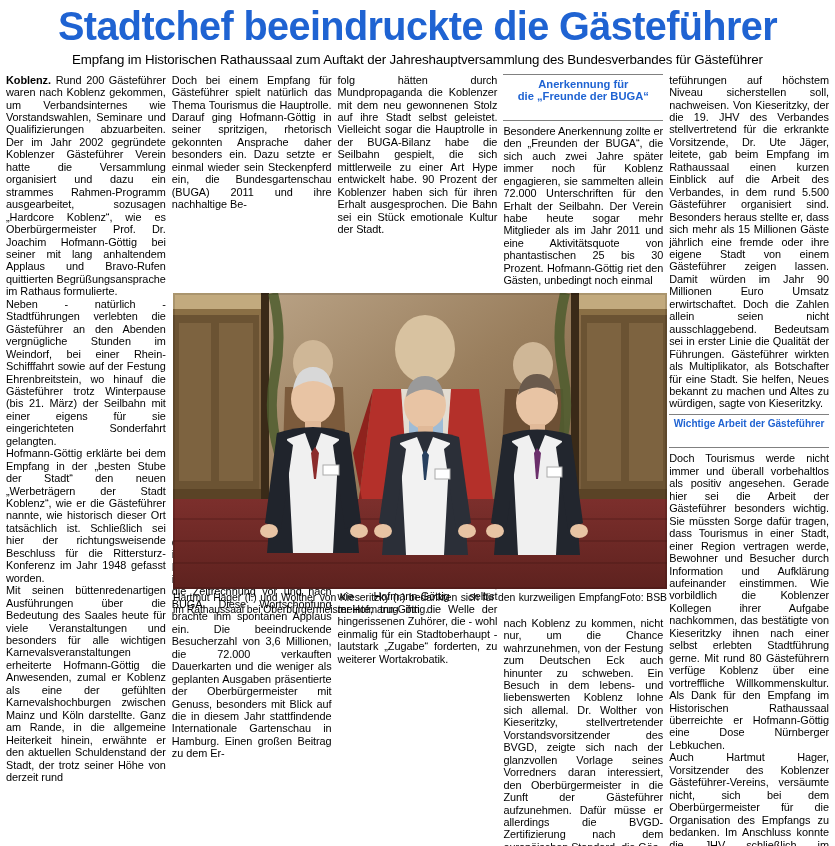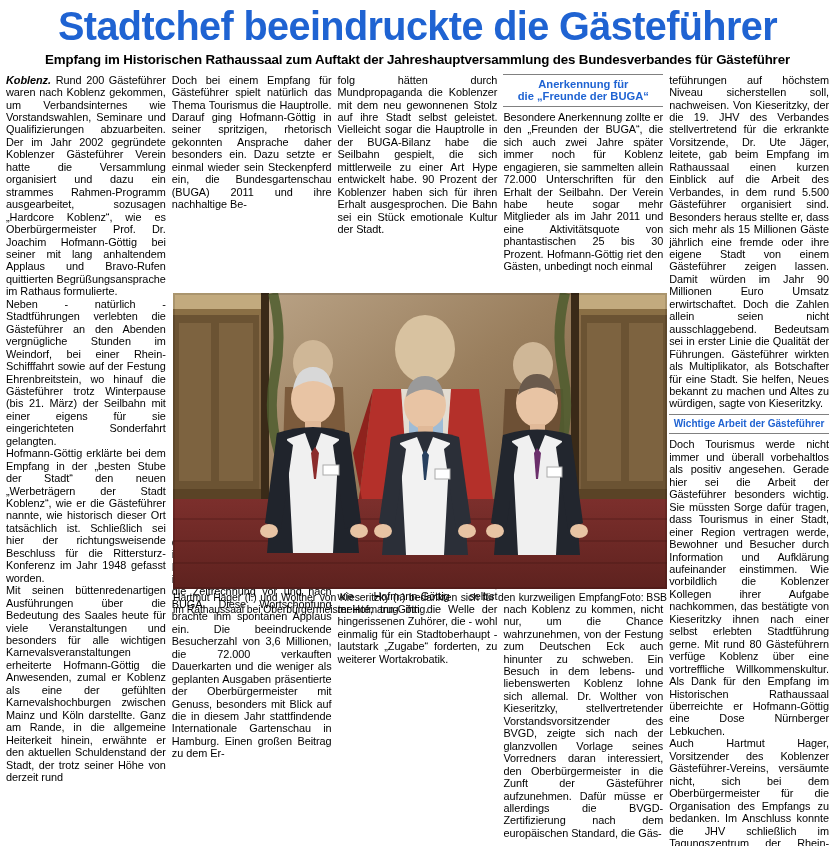--- a/index.html
+++ b/index.html
@@ -30,21 +30,21 @@
     color: #1f63d2;
     text-align: center;
     letter-spacing: -0.6px;
     line-height: 1.0;
     margin: 6px 0 0 0;
     white-space: nowrap;
     transform: scaleX(0.99);
   }
   .subheadline {
     font-size: 13.3px;
-    font-weight: bold;
+    font-weight: normal;
     color: #000;
     text-align: center;
     line-height: 1.1;
     margin: 7px 0 6px 0;
     white-space: nowrap;
     letter-spacing: -0.15px;
   }
 
   
   .cols {
@@ -63,33 +63,32 @@
     margin: 0;
     font-size: 10.9px;
     line-height: 12.45px;
     text-align: justify;
     text-justify: inter-word;
     hyphens: manual;
     letter-spacing: -0.05px;
   }
   p.lead b, .dateline {
     font-weight: bold;
-    font-style: italic;
   }
 
   
   .subhead {
     color: #1f63d2;
     font-weight: bold;
     font-size: 11.2px;
     text-align: center;
     line-height: 12.6px;
     border-top: 1.4px solid #808080;
     border-bottom: 1.4px solid #808080;
-    padding: 3px 0 3px 0;
+    padding: 3px 0 17px 0;
     margin: 4px 0 4px 0;
   }
   .subhead.single { white-space: nowrap; font-size: 10px; }
 
   
   .photo-block {
     position: absolute;
     left: 173px;
     top: 287px;
     width: 494px;

